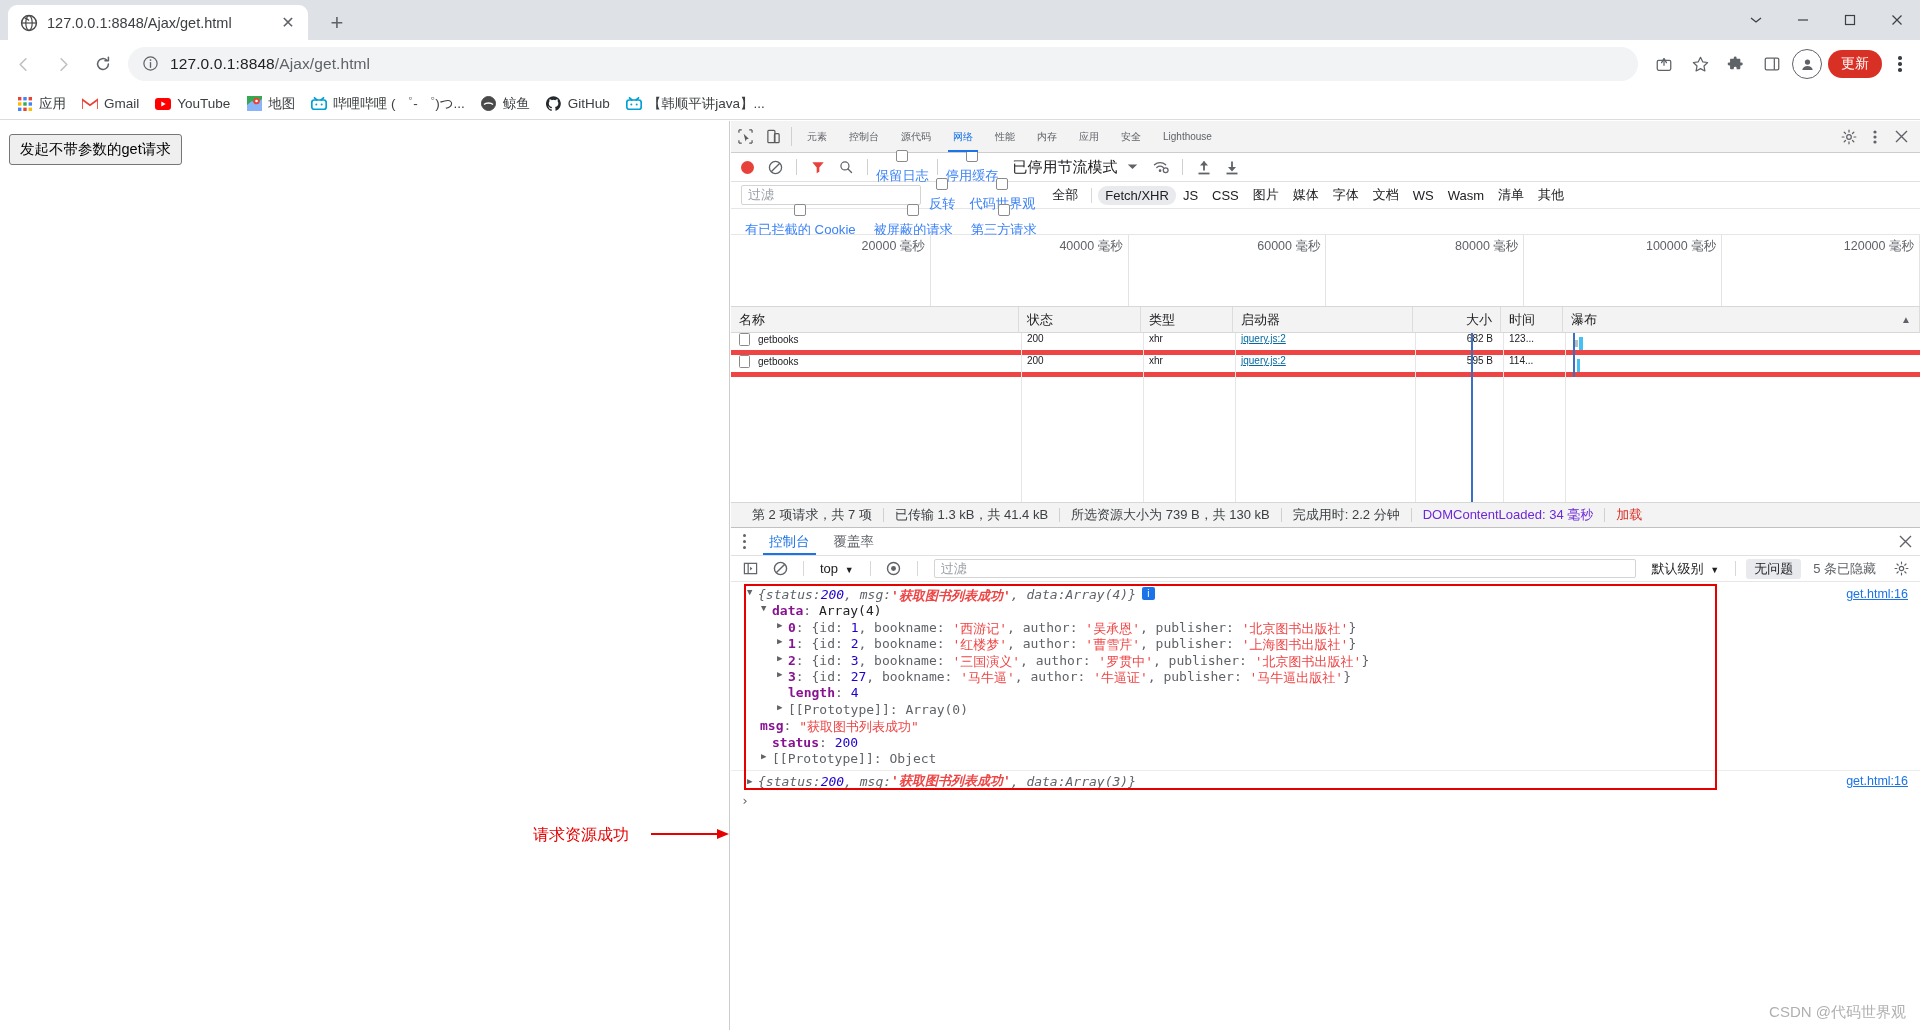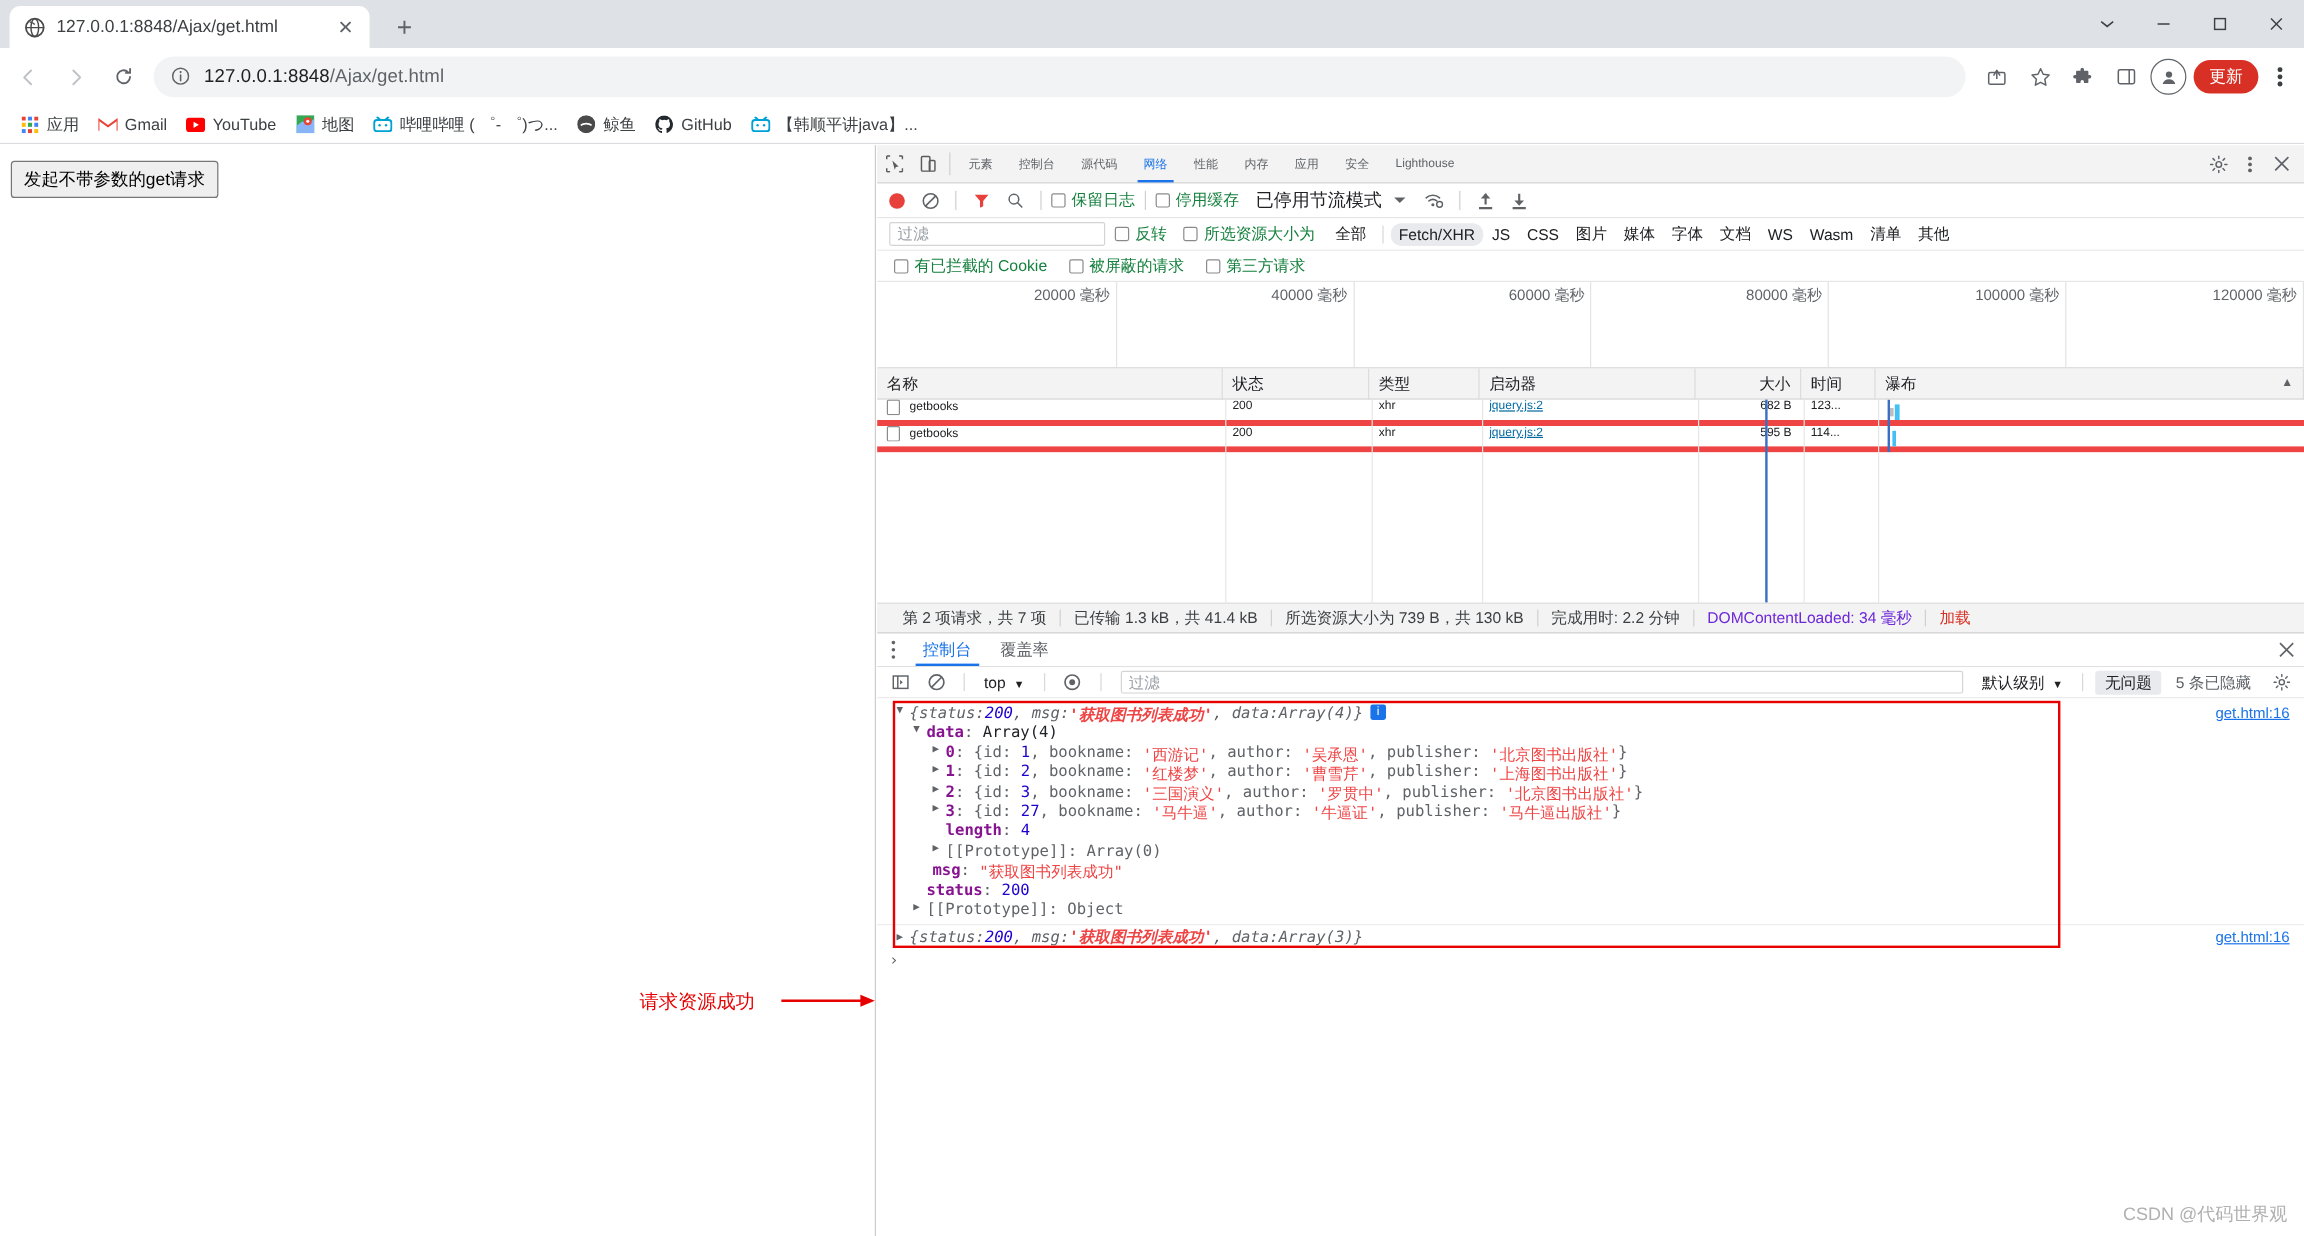--- a/index.html
+++ b/index.html
@@ -146,21 +146,21 @@
   
   .net-toolbar {
     height: 29px; border-bottom: 1px solid #e0e0e0; display: flex; align-items: center;
     padding: 0 8px; gap: 2px; background: #fff;
   }
   .net-toolbar .sep { width: 1px; height: 16px; background: #d0d0d0; margin: 0 6px; }
   .cbx {
     width: 12px; height: 12px; border: 1.4px solid #8a8a8a; border-radius: 2px;
     display: inline-block; background: #fff; flex: 0 0 12px;
   }
-  .cb-item { display: flex; align-items: center; gap: 5px; font-size: 13.2px; color: #15803d; white-space: nowrap; }
+  .cb-item { display: flex; align-items: center; gap: 5px; font-size: 13.2px; color: #3b82f6; white-space: nowrap; flex-direction: column; }
   .rec-dot { width: 13px; height: 13px; border-radius: 50%; background: #e8413c; margin: 0 6px 0 2px; }
 
   .net-filterbar {
     height: 27px; border-bottom: 1px solid #e6e6e6; display: flex; align-items: center;
     padding: 0 4px; background: #fff;
   }
   .filter-input {
     width: 180px; height: 20px; border: 1px solid #d4d4d4; background: #fff;
     font-size: 13px; color: #9aa0a6; padding: 0 6px; display: flex; align-items: center;
     margin: 0 8px 0 6px; border-radius: 2px;
@@ -594,21 +594,21 @@
     </div>
 
     <div class="net-filterbar">
       <div class="filter-input">过滤</div>
       <label class="cb-item" style="margin-right:14px">
         <span class="cbx"></span>
         <span>反转</span>
       </label>
       <label class="cb-item" style="margin-right:10px">
         <span class="cbx"></span>
-        <span>所选资源大小为</span>
+        <span>代码世界观</span>
       </label>
       <div class="typechip">全部</div>
       <div class="vsep"></div>
       <div class="typechip sel">Fetch/XHR</div>
       <div class="typechip">JS</div>
       <div class="typechip">CSS</div>
       <div class="typechip">图片</div>
       <div class="typechip">媒体</div>
       <div class="typechip">字体</div>
       <div class="typechip">文档</div>
@@ -875,21 +875,21 @@
           <span class="k-purple">length</span>
           <span class="k-grey">:&nbsp;</span>
           <span class="v-blue">4</span>
         </div>
 
         <div class="cline" style="padding-left:46px">
           <span class="arrow">▶</span>
           <span class="k-grey">[[Prototype]]: Array(0)</span>
         </div>
 
-        <div class="cline" style="padding-left:46px">
+        <div class="cline" style="padding-left:29px">
           <span class="k-purple">msg</span>
           <span class="k-grey">:&nbsp;</span>
           <span class="v-red">"获取图书列表成功"</span>
         </div>
         <div class="cline" style="padding-left:41px">
           <span class="k-purple">status</span>
           <span class="k-grey">:&nbsp;</span>
           <span class="v-blue">200</span>
         </div>
 

